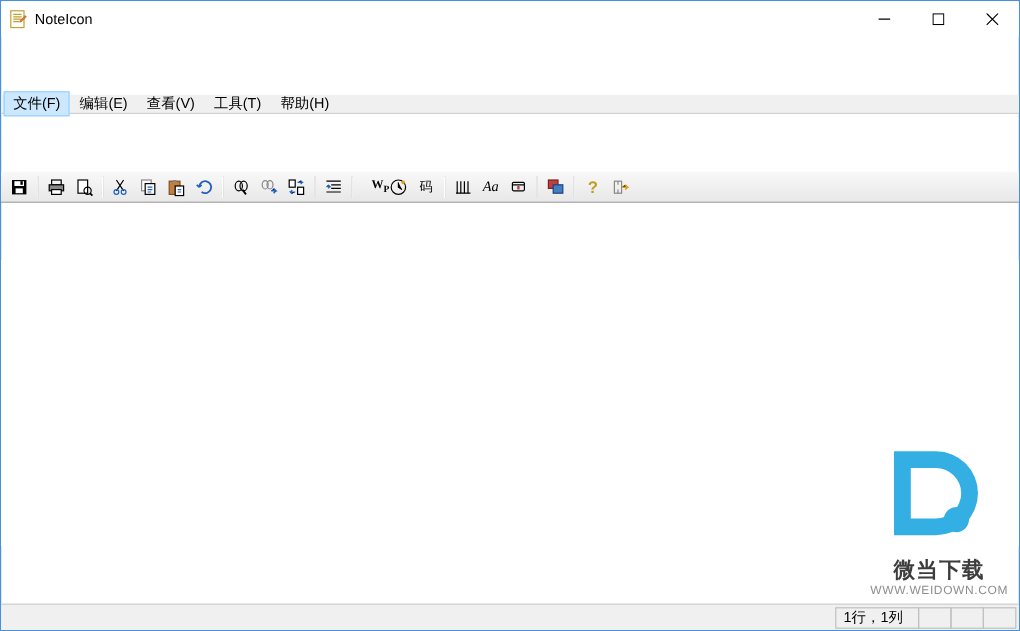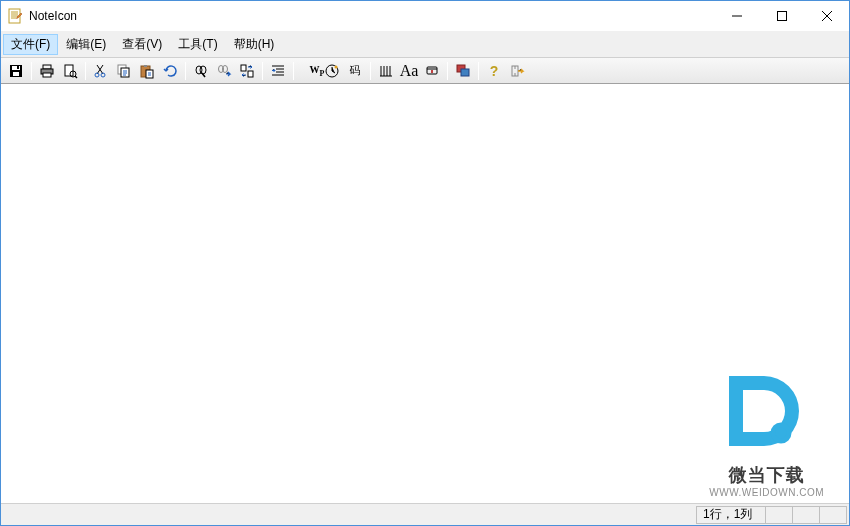--- a/index.html
+++ b/index.html
@@ -1,35 +1,35 @@
 <!DOCTYPE html>
 <html><head>
 <meta charset="utf-8">
 <style>
 * { margin: 0; padding: 0; box-sizing: border-box; }
 body { font-family: "Microsoft YaHei", SimSun, Arial, sans-serif; font-size: 12px; background: #fff; overflow: hidden; width: 850px; height: 526px; position: relative; }
-.window { width: 850px; height: 526px; border: 1px solid #4a90d9; display: flex; flex-direction: column; background: #fff; }
+.window { width: 850px; height: 526px; border: 1px solid #4a90d9; display: flex; flex-direction: column; background: #fff; gap: 48px; }
 .titlebar { height: 30px; background: #fff; display: flex; align-items: center; padding: 0 0 0 6px; }
 .titlebar .app-icon { width: 16px; height: 16px; margin-right: 6px; display: inline-flex; align-items: center; justify-content: center; }
 .titlebar .title { flex: 1; font-size: 12px; color: #000; }
 .titlebar .win-controls { display: flex; height: 100%; }
 .titlebar .win-btn { width: 45px; height: 29px; display: flex; align-items: center; justify-content: center; cursor: default; }
-.menubar { height: 27px; background: #f0f0f0; display: flex; align-items: center; padding: 0 2px; border-bottom: 1px solid #d0d0d0; }
+.menubar { height: 16px; background: #f0f0f0; display: flex; align-items: center; padding: 0 2px; border-bottom: 1px solid #d0d0d0; }
 .menubar .menu-item { padding: 2px 8px; cursor: default; font-size: 12px; }
 .menubar .menu-item.active { background: #cce8ff; border: 1px solid #99d1ff; padding: 1px 7px; }
 .toolbar { height: 26px; background: linear-gradient(#f8f8f8, #e8e8e8); display: flex; align-items: center; padding: 0 4px; border-bottom: 1px solid #a0a0a0; gap: 1px; }
 .toolbar .tb-btn { width: 22px; height: 22px; display: flex; align-items: center; justify-content: center; cursor: default; border: 1px solid transparent; }
 .toolbar .tb-sep { width: 1px; height: 18px; background: #a0a0a0; margin: 0 3px; border-right: 1px solid #fff; }
 .editor-area { flex: 1; background: #fff; border-top: 1px solid #fff; position: relative; display: flex; }
 .editor { flex: 1; background: #fff; padding: 2px 4px; font-family: monospace; font-size: 13px; outline: none; border: none; resize: none; overflow-y: scroll; }
 .statusbar { height: 22px; background: #f0f0f0; border-top: 1px solid #d0d0d0; display: flex; align-items: center; justify-content: flex-end; padding: 0 2px; gap: 0; }
 .statusbar .sb-cell { border: 1px solid #c0c0c0; height: 18px; padding: 0 6px; display: flex; align-items: center; font-size: 12px; margin-left: -1px; }
 .statusbar .sb-pos { min-width: 70px; margin-left: 11px; }
 .statusbar .sb-small { width: 28px; }
-.watermark { position: absolute; right: 26px; bottom: 28px; text-align: center; pointer-events: none; opacity: 0.95; }
+.watermark { position: absolute; right: 10px; bottom: 28px; text-align: center; pointer-events: none; opacity: 0.95; }
 .watermark .wm-text { font-size: 18px; font-weight: bold; color: #333; margin-top: 2px; letter-spacing: 1px; }
 .watermark .wm-url { font-size: 10px; color: #888; letter-spacing: 0.5px; text-align: right; }
 svg { display: block; }
 </style>
 </head>
 <body>
 
 <div class="window">
   <div class="titlebar">
     <span class="app-icon">
@@ -165,21 +165,21 @@
       <span style="font-size:11px;">码</span>
     </div>
     <div class="tb-sep"></div>
     <div class="tb-btn">
       <svg width="16" height="16" viewBox="0 0 16 16">
           <path d="M3 3v10M6 3v10M9 3v10M12 3v10" stroke="#000"></path>
           <path d="M2 13h12" stroke="#000"></path>
         </svg>
     </div>
     <div class="tb-btn">
-      <span style="font-size:16px;font-family:serif;">Aa</span>
+      <span style="font-size:12px;font-style:italic;font-family:serif;">Aa</span>
     </div>
     <div class="tb-btn">
       <svg width="16" height="16" viewBox="0 0 16 16">
           <rect x="3" y="4" width="10" height="7" rx="1" fill="none" stroke="#000"></rect>
           <path d="M3 6h10" stroke="#000"></path>
           <path d="M8 7v3" stroke="#c04040" stroke-width="2"></path>
         </svg>
     </div>
     <div class="tb-sep"></div>
     <div class="tb-btn">

